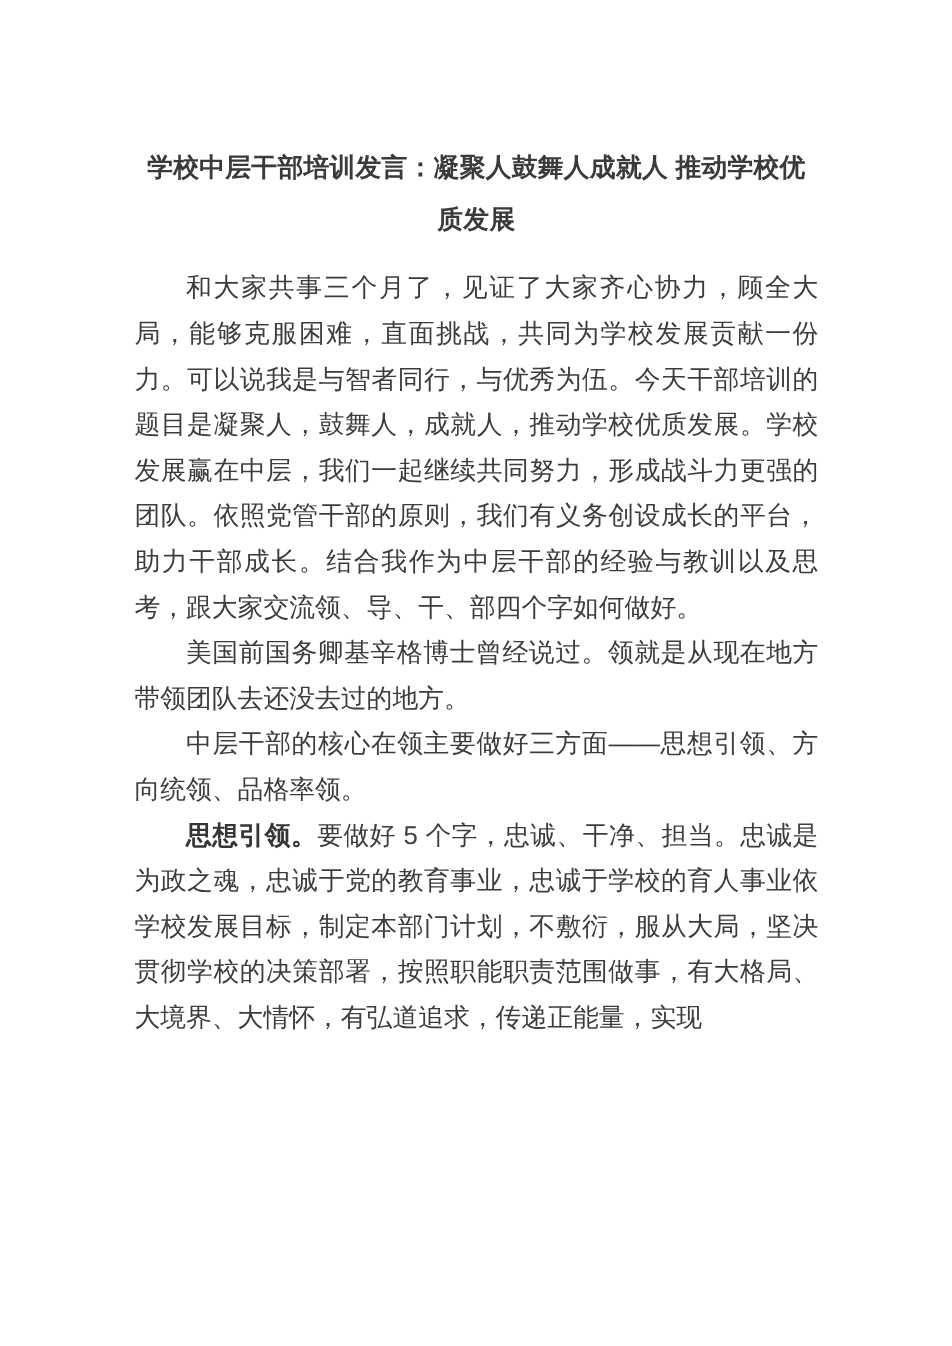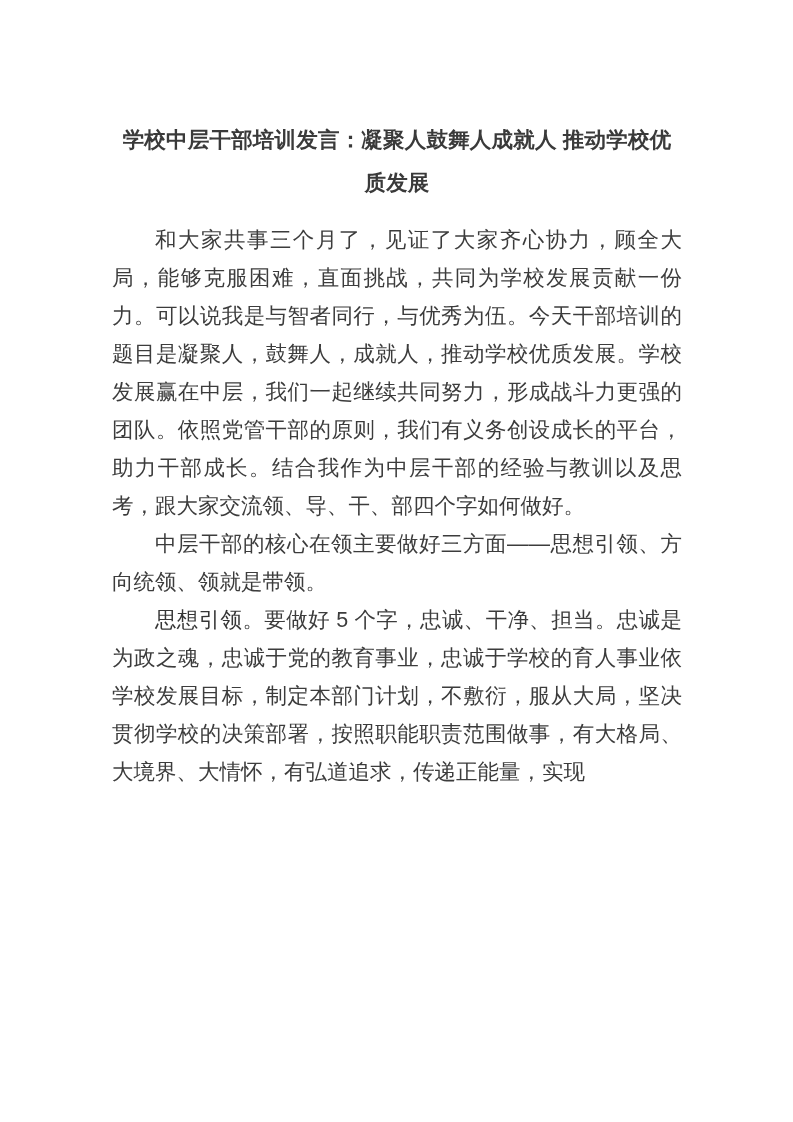--- a/index.html
+++ b/index.html
@@ -50,34 +50,35 @@
     letter-spacing: 0;
   }
   .para.first-body {
     margin-top: 16px;
   }
   .para.bold-para {
     font-weight: bold;
     color: #363636;
   }
   .lead-bold {
-    font-weight: normal;
+    font-weight: bold;
     color: #363636;
   }
 </style>
 </head>
 <body>
 
 <div class="page">
   <div class="page-inner">
 
     <h1 class="doc-title">学校中层干部培训发言：凝聚人鼓舞人成就人 推动学校优质发展</h1>
 
     <p class="para first-body">和大家共事三个月了，见证了大家齐心协力，顾全大局，能够克服困难，直面挑战，共同为学校发展贡献一份力。可以说我是与智者同行，与优秀为伍。今天干部培训的题目是凝聚人，鼓舞人，成就人，推动学校优质发展。学校发展赢在中层，我们一起继续共同努力，形成战斗力更强的团队。依照党管干部的原则，我们有义务创设成长的平台，助力干部成长。结合我作为中层干部的经验与教训以及思考，跟大家交流领、导、干、部四个字如何做好。</p>
 
 
+    <p class="para">美国前国务卿基辛格博士曾经说过。领就是从现在地方带领团队去还没去过的地方。</p>
 
-    <p class="para">中层干部的核心在领主要做好三方面——思想引领、方向统领、领就是带领。</p>
+    <p class="para">中层干部的核心在领主要做好三方面——思想引领、方向统领、品格率领。</p>
 
     <p class="para"><span class="lead-bold">思想引领。</span><span>要做好 5 个字，忠诚、干净、担当。忠诚是为政之魂，忠诚于党的教育事业，忠诚于学校的育人事业依学校发展目标，制定本部门计划，不敷衍，服从大局，坚决贯彻学校的决策部署，按照职能职责范围做事，有大格局、大境界、大情怀，有弘道追求，传递正能量，实现</span></p>
 
   </div>
 </div>
 
 </body></html>

